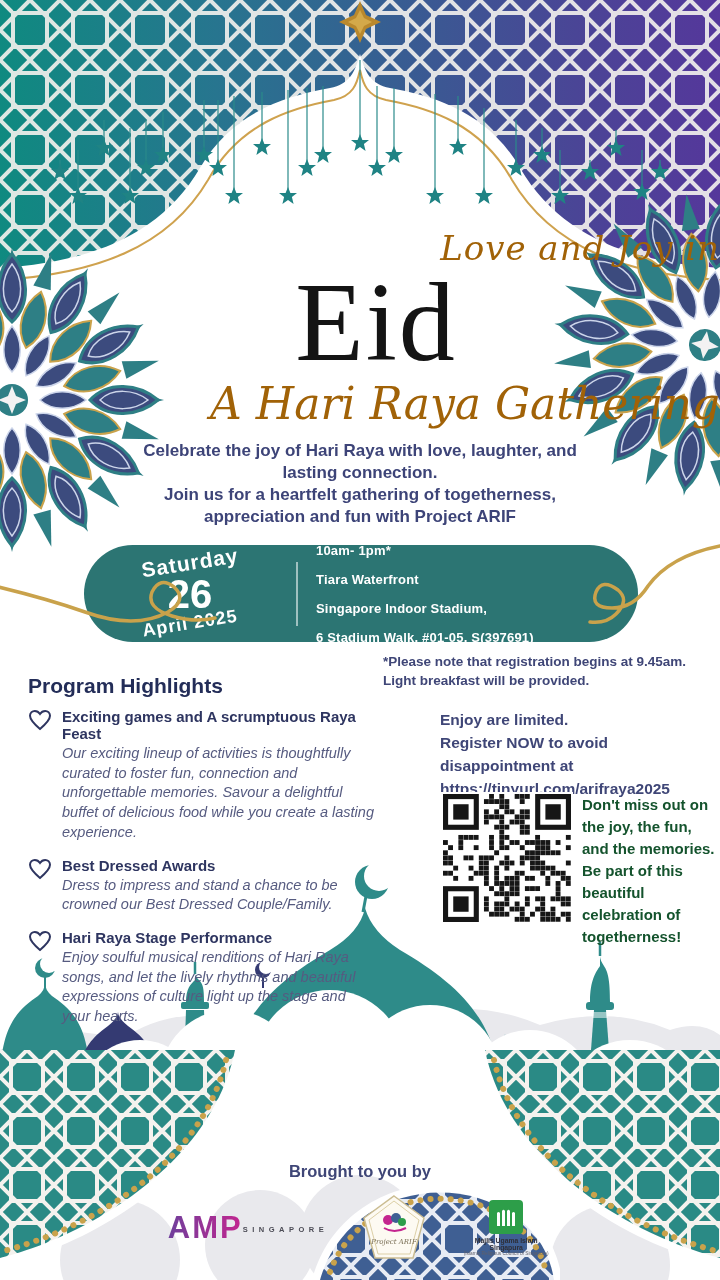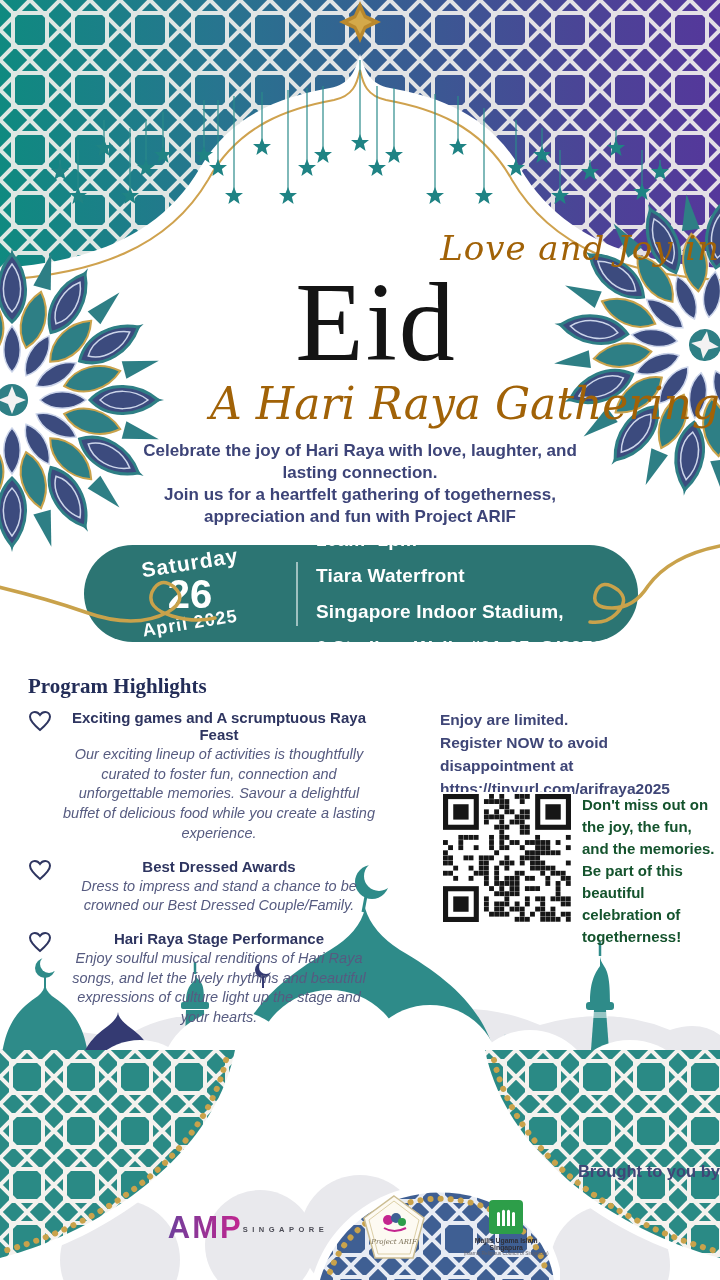--- a/index.html
+++ b/index.html
@@ -19,42 +19,42 @@
 
   
   .pill{top:545px;left:84px;width:554px;height:97px;background:#2c7573;border-radius:50px;
         display:flex;align-items:center;color:#fff;z-index:6;}
   .pill-date{width:212px;text-align:center;transform:translateY(-1px);}
   .pill-day{display:inline-block;transform:rotate(-9deg);font-weight:bold;font-size:21px;letter-spacing:1px;}
   .pill-26{font-weight:bold;font-size:40px;line-height:38px;}
   .pill-my{display:inline-block;transform:rotate(-9deg);font-weight:bold;font-size:18px;letter-spacing:1px;}
   .pill-div{width:2px;height:64px;background:rgba(255,255,255,.55);}
   .pill-info{padding-left:18px;display:flex;flex-direction:column;gap:14px;
-             font-weight:bold;font-size:19px;letter-spacing:.2px;}
+             font-weight:bold;font-size:13px;letter-spacing:.2px;}
 
   .note{top:652px;left:383px;width:310px;color:#3f4677;font-size:13.5px;font-weight:bold;
         line-height:19px;z-index:5;}
 
   
   .highlights{top:674px;left:28px;width:348px;z-index:7;}
-  .hl-heading{font-size:21px;font-weight:800;color:#232d58;margin-bottom:10px;font-family:Liberation Serif, serif;}
-  .hl-item{display:flex;gap:10px;margin-bottom:14px;text-align:center;}
+  .hl-heading{font-size:21px;font-weight:800;color:#232d58;margin-bottom:10px;}
+  .hl-item{display:flex;gap:10px;margin-bottom:14px;}
   .hl-icon{flex:0 0 24px;padding-top:1px;}
   .hl-title{font-size:15px;font-weight:bold;color:#2e3560;margin-bottom:2px;}
   .hl-desc{font-size:14.5px;font-style:italic;color:#565b80;line-height:1.36;}
 
   
   .reg{top:708px;left:440px;width:265px;color:#3f4677;font-weight:bold;font-size:15.5px;
        line-height:23px;z-index:7;}
   .qr-wrap{top:792px;left:441px;width:132px;height:132px;background:#fff;z-index:7;}
   .cta{top:794px;left:582px;width:133px;color:#14532d;font-weight:bold;font-size:15px;
        line-height:22px;z-index:7;}
 
   
-  .brought{top:1162px;left:0;width:720px;text-align:right;color:#3f4677;font-weight:bold;
+  .brought{top:1162px;left:0;width:720px;text-align:center;color:#3f4677;font-weight:bold;
            font-size:16.5px;z-index:9;}
   .logos{top:1194px;left:0;width:720px;display:flex;justify-content:center;align-items:center;
          gap:34px;z-index:9;}
   .amp{display:flex;flex-direction:row;align-items:center;}
   .amp-text{font-size:31px;font-weight:900;letter-spacing:2px;line-height:30px;
             background:linear-gradient(90deg,#6f3f9c,#c4258f);-webkit-background-clip:text;
             background-clip:text;color:transparent;}
   .amp-sub{font-size:7.5px;font-weight:bold;letter-spacing:4.5px;color:#4b4b55;margin-top:3px;}
   .muis{display:flex;flex-direction:column;align-items:center;width:92px;text-align:center;}
   .muis-text{font-size:6.8px;font-weight:bold;color:#2e2e38;margin-top:3px;}
@@ -298,20 +298,24 @@
     </div>
     <div class="pill-div"></div>
     <div class="pill-info">
       <div>10am- 1pm*</div>
       <div>Tiara Waterfront</div>
       <div>Singapore Indoor Stadium,</div>
       <div>6 Stadium Walk, #01-05, S(397691)</div>
     </div>
   </div>
 
+  <div class="abs note">
+    <div>*Please note that registration begins at 9.45am.</div>
+    <div>Light breakfast will be provided.</div>
+  </div>
 
   <div class="abs highlights">
     <div class="hl-heading">Program Highlights</div>
 
     <div class="hl-item">
       <div class="hl-icon">
         <svg width="24" height="22" viewBox="0 0 24 22">
             <path d="M12,20 C5.5,14.5 2,10.5 2,6.8 C2,3.8 4.4,2 6.8,2 C9,2 10.8,3.2 12,5 C13.2,3.2 15,2 17.2,2 C19.6,2 22,3.8 22,6.8 C22,10.5 18.5,14.5 12,20 Z" fill="none" stroke="#2e3560" stroke-width="2"></path>
           </svg>
       </div>

